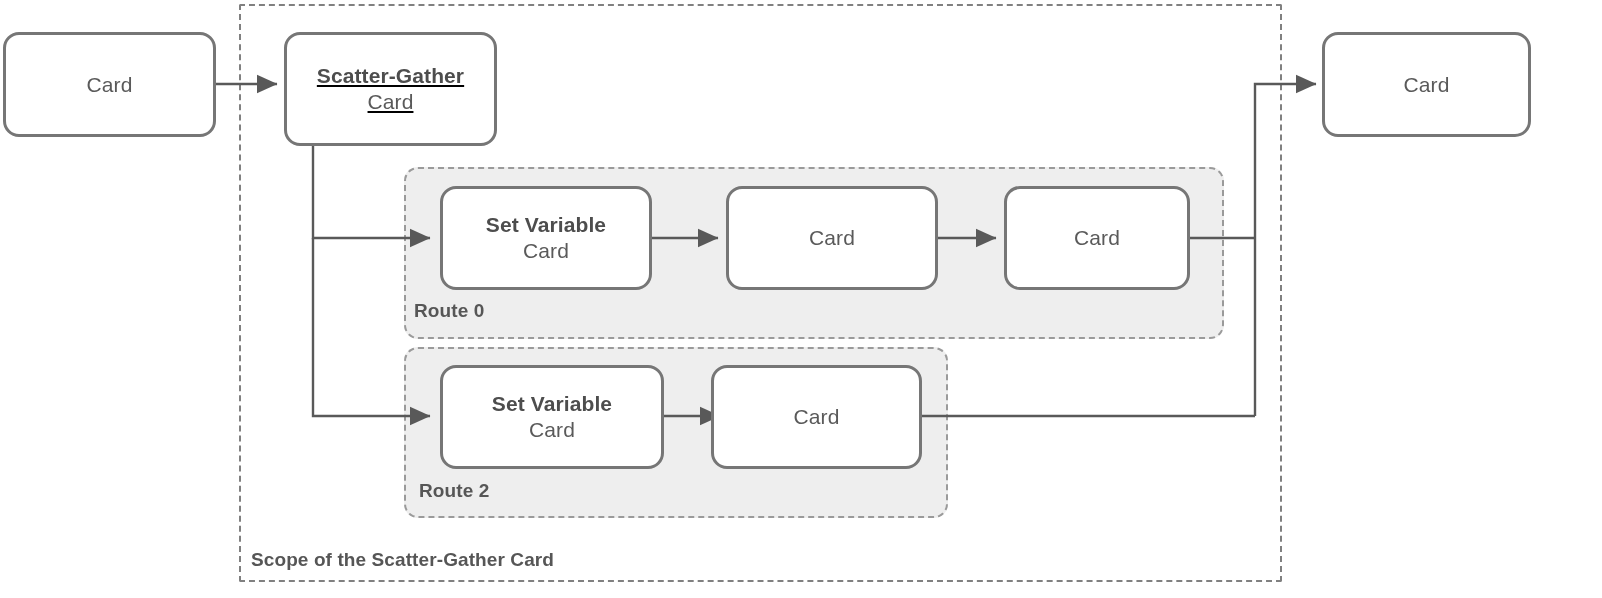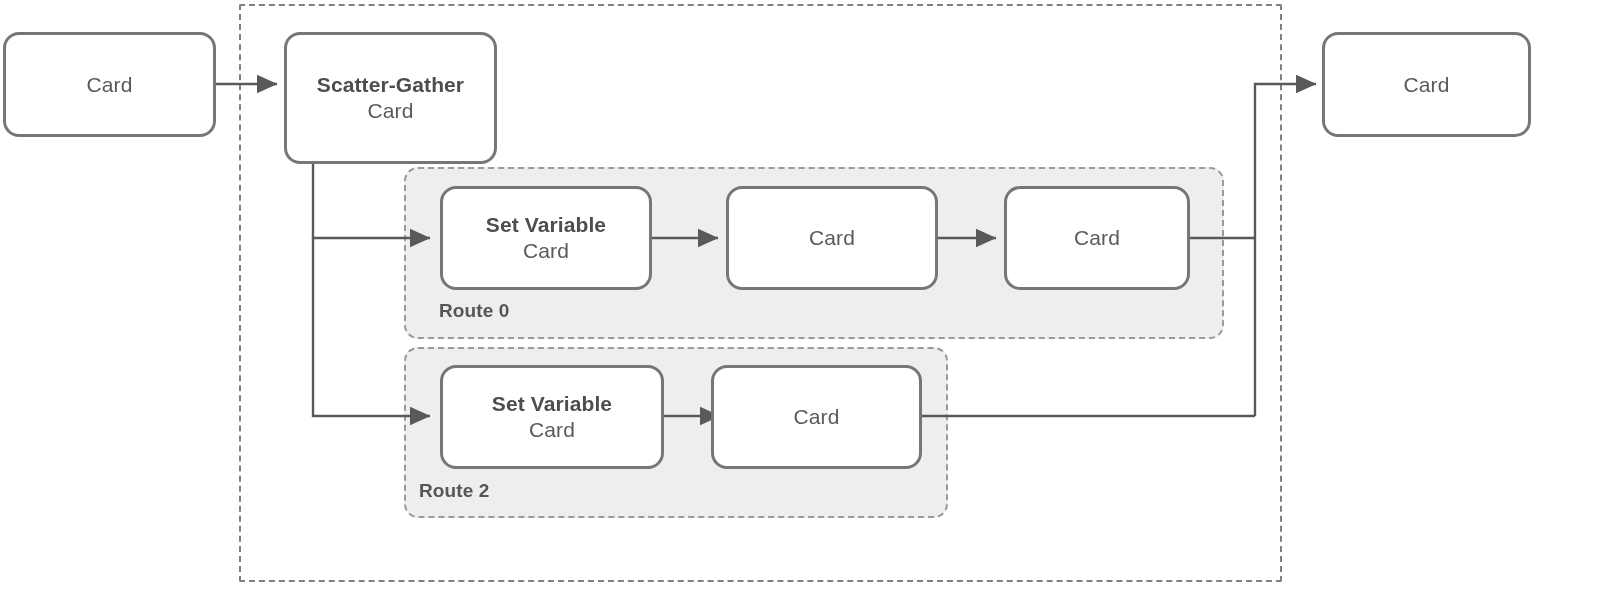--- a/index.html
+++ b/index.html
@@ -81,23 +81,24 @@
     color: #5a5a5a;
     letter-spacing: 0.1px;
   }
 </style>
 </head>
 <body>
 
 <div id="diagram-root">
 
   <div class="scope-box" style="left:239px; top:4px; width:1043px; height:578px;"></div>
+  <div class="scope-label" style="left:251px; top:549px;">Scope of the Scatter-Gather Card</div>
 
   <div class="route-box" style="left:404px; top:167px; width:820px; height:172px;"></div>
-  <div class="route-label" style="left:439px; top:300px;">Route 0</div>
+  <div class="route-label" style="left:414px; top:300px;">Route 0</div>
 
   <div class="route-box" style="left:404px; top:347px; width:544px; height:171px;"></div>
   <div class="route-label" style="left:419px; top:480px;">Route 2</div>
 
   <svg id="wires" viewBox="0 0 1602 598" xmlns="http://www.w3.org/2000/svg">
     <defs>
       <marker id="arrowhead" markerWidth="9" markerHeight="9" refX="8.4" refY="4.5" orient="auto" markerUnits="strokeWidth">
         <path d="M0,0.6 L8.6,4.5 L0,8.4 Z" fill="#595959"></path>
       </marker>
     </defs>
@@ -119,21 +120,21 @@
       <path d="M922,416 L1255,416"></path>
 
       <path d="M1255,416 L1255,84 L1316,84" marker-end="url(#arrowhead)"></path>
     </g>
   </svg>
 
   <div class="card" style="left:3px; top:32px; width:213px; height:105px;">
     <span class="card-sub">Card</span>
   </div>
 
-  <div class="card" style="left:284px; top:32px; width:213px; height:132px;">
+  <div class="card" style="left:284px; top:32px; width:213px; height:114px;text-decoration:underline;">
     <span class="card-title">Scatter-Gather</span>
     <span class="card-sub">Card</span>
   </div>
 
   <div class="card" style="left:440px; top:186px; width:212px; height:104px;">
     <span class="card-title">Set Variable</span>
     <span class="card-sub">Card</span>
   </div>
 
   <div class="card" style="left:726px; top:186px; width:212px; height:104px;">

